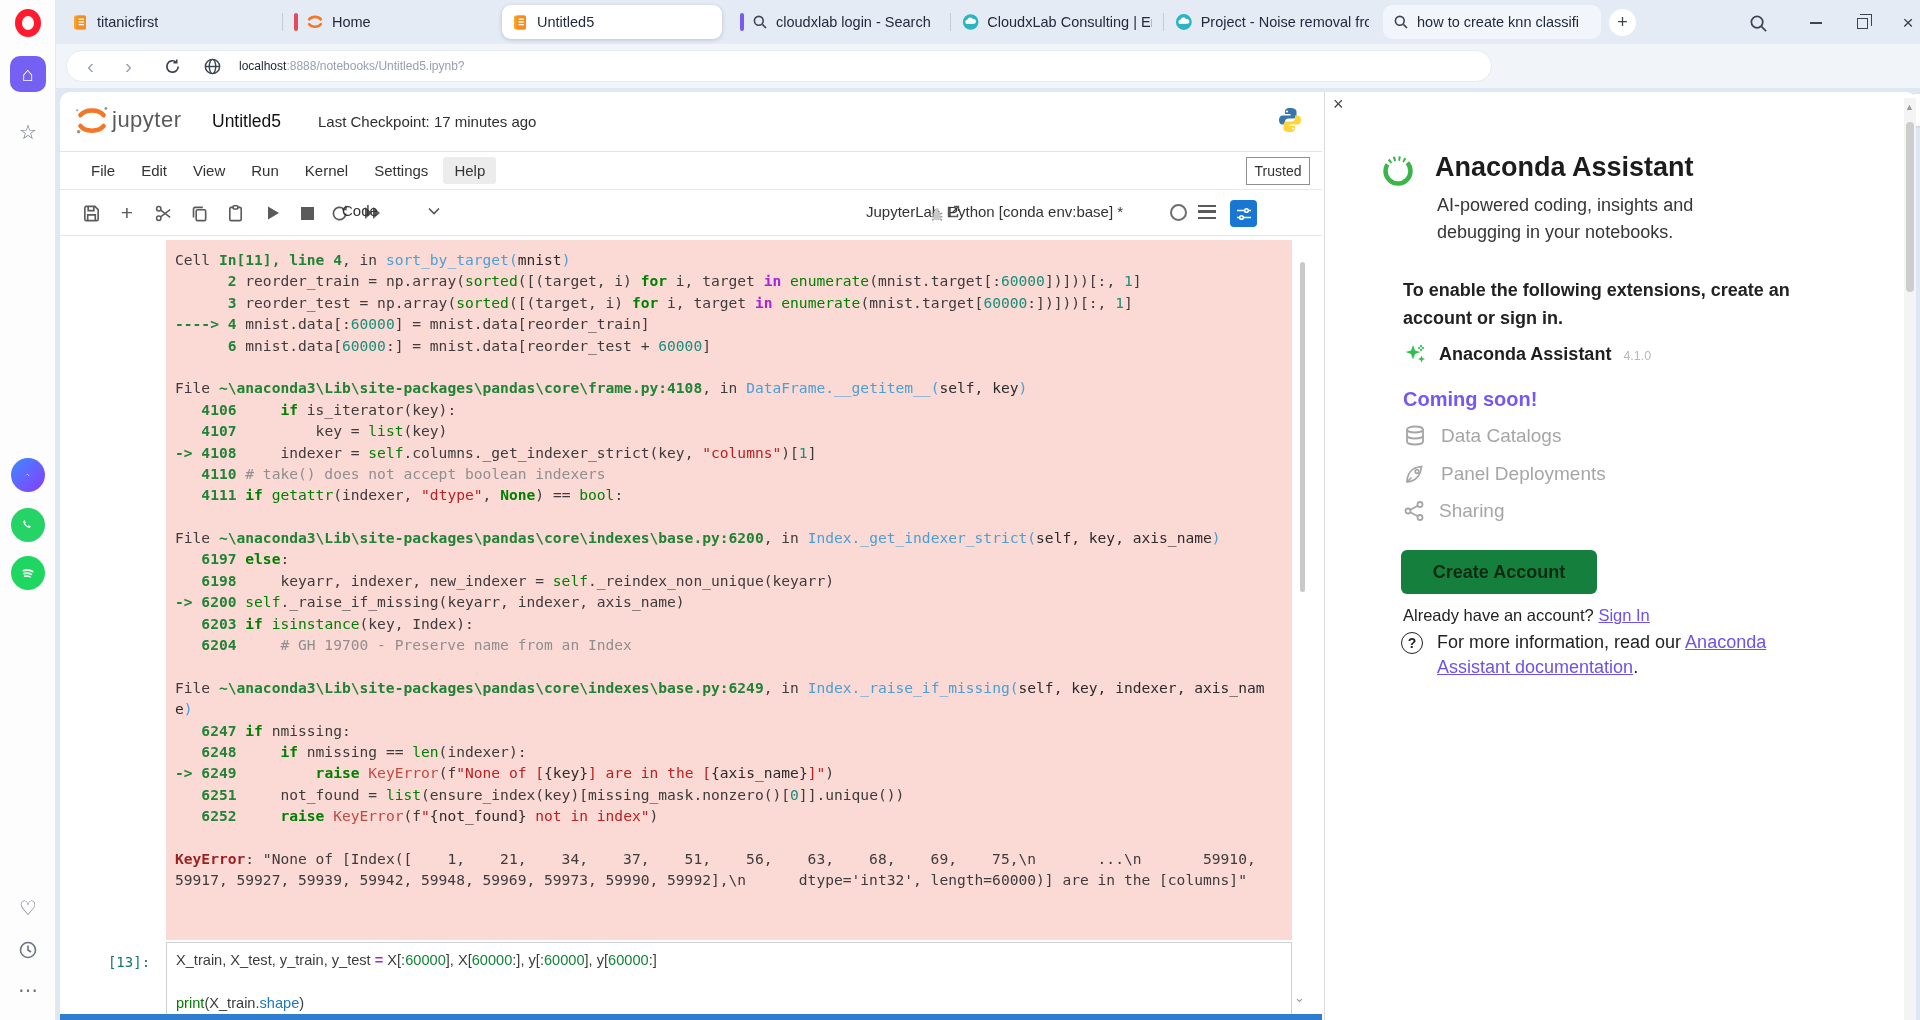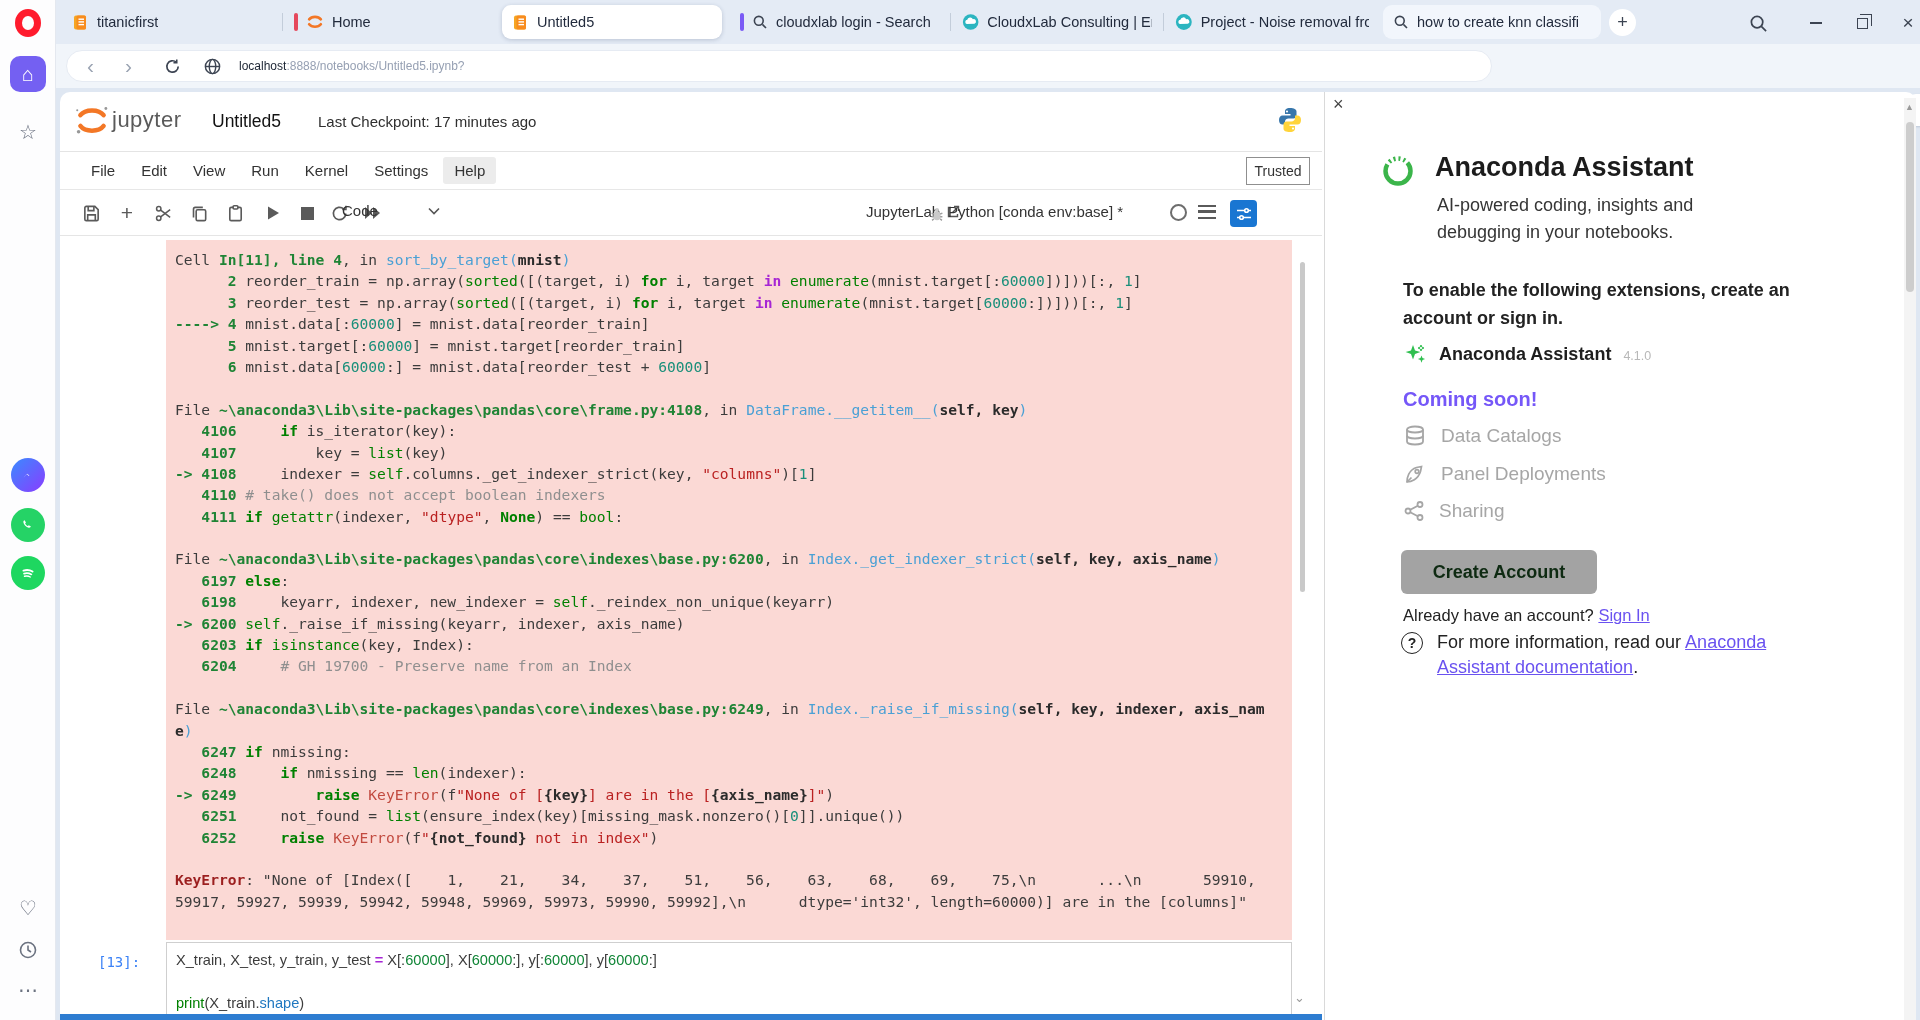--- a/index.html
+++ b/index.html
@@ -79,43 +79,43 @@
   .tk-p{color:#3c3c3c}
   .tk-g{color:#1f8435;font-weight:bold}
   .tk-k{color:#008000;font-weight:bold}
   .tk-kp{color:#a626d4;font-weight:bold}
   .tk-bi{color:#008000}
   .tk-f{color:#4aa0d5}
   .tk-s{color:#ba2121}
   .tk-n{color:#1a8f7a}
   .tk-c{color:#8f8f8f}
   .tk-e{color:#c24a3f}
-  .tk-b{color:#2b2b2b;font-weight:bold}
+  .tk-b{color:#2b2b2b;font-weight:normal}
   .tk-err{color:#9c1f1f;font-weight:bold}
   .tk-n2{color:#108536}
   .tk-f2{color:#1f77c0}
-  .cell-prompt{position:absolute;left:38px;top:862px;width:62px;text-align:left;font-family:"DejaVu Sans Mono",monospace;font-size:14px;color:#3b82f6}
+  .cell-prompt{position:absolute;left:38px;top:862px;width:62px;text-align:center;font-family:"DejaVu Sans Mono",monospace;font-size:14px;color:#0f766e}
   .cell-box{position:absolute;left:106px;top:850px;width:1126px;height:78px;border:1px solid #cfcfcf;background:#fff;overflow:hidden}
   .cell-code{padding:7px 0 0 9px;font-family:Liberation Sans, sans-serif;font-size:14.6px}
   .nb-scroll-handle{position:absolute;left:1240px;top:170px;width:5px;height:330px;background:#c9c9c9;border-radius:3px;cursor:pointer}
   .nb-scroll-down{position:absolute;left:1234px;top:898px;font-size:13px;color:#9a9a9a;cursor:pointer}
   .bottom-blue{position:absolute;left:0;top:922px;width:1262px;height:6px;background:#2e7dd1}
 
   
   .assistant{position:absolute;left:1264px;top:0;width:580px;height:928px;background:#fff;border-left:1px solid #d9d9d9}
   .panel-close{position:absolute;left:8px;top:2px;font-size:18px;color:#444;cursor:pointer}
   .as-title{position:absolute;left:110px;top:60px;font-size:27px;font-weight:bold;color:#1c1c1c}
   .as-sub{position:absolute;left:112px;top:100px;width:330px;font-size:18px;line-height:27px;color:#353535}
   .as-para{position:absolute;left:78px;top:184px;width:445px;font-size:18px;font-weight:600;line-height:28px;color:#222}
   .as-ext{position:absolute;left:78px;top:250px;display:flex;align-items:center;gap:12px}
   .as-ext-name{font-size:18px;font-weight:bold;color:#1e1e1e}
   .as-ext-ver{font-size:12.5px;color:#b8b8b8;padding-top:4px}
   .as-coming{position:absolute;left:78px;top:296px;font-size:20px;font-weight:600;color:#7557f8}
   .as-item{position:absolute;left:78px;display:flex;align-items:center;gap:14px;font-size:19px;color:#a6a6a6;font-weight:500}
-  .as-btn{position:absolute;left:76px;top:458px;width:196px;height:44px;background:#a3a3a3;border:none;border-radius:6px;font-size:18px;font-weight:bold;color:#0e2a12;cursor:pointer;font-family:"Liberation Sans",sans-serif}
+  .as-btn{position:absolute;left:76px;top:458px;width:196px;height:44px;background:#15803d;border:none;border-radius:6px;font-size:18px;font-weight:bold;color:#0e2a12;cursor:pointer;font-family:"Liberation Sans",sans-serif}
   .as-signin{position:absolute;left:78px;top:514px;font-size:16.5px;color:#222}
   .as-link{color:#6a52f0;text-decoration:underline;cursor:pointer}
   .as-info-ic{position:absolute;left:76px;top:540px;width:22px;height:22px;border:1.8px solid #222;border-radius:50%;display:flex;align-items:center;justify-content:center;font-size:14px;font-weight:bold;color:#222}
   .as-info{position:absolute;left:112px;top:538px;width:400px;font-size:18px;line-height:25px;color:#222}
   .panel-scroll{position:absolute;left:1844px;top:6px;width:12px;height:922px;background:#f4f4f4}
   .panel-scroll-handle{position:absolute;left:2px;top:24px;width:8px;height:170px;background:#cdcdcd;border-radius:4px;cursor:pointer}
   .panel-scroll-up{position:absolute;left:1px;top:4px;font-size:9px;color:#9a9a9a}
   svg{display:block}
 </style>
 </head>
@@ -419,21 +419,20 @@
           </svg>
       </span>
     </div>
 
     <div class="error-block">
       <div class="tb-pre" id="tb">
           <div class="t-line"><span class="tk-p">Cell </span><span class="tk-g">In[11], line 4</span><span class="tk-p">, in </span><span class="tk-f">sort_by_target(</span><span class="tk-b">mnist</span><span class="tk-f">)</span></div>
           <div class="t-line"><span class="tk-g">      2 </span><span class="tk-p">reorder_train = np.array(</span><span class="tk-bi">sorted</span><span class="tk-p">([(target, i) </span><span class="tk-k">for</span><span class="tk-p"> i, target </span><span class="tk-kp">in</span><span class="tk-p"> </span><span class="tk-bi">enumerate</span><span class="tk-p">(mnist.target[:</span><span class="tk-n">60000</span><span class="tk-p">])]))[:, </span><span class="tk-n">1</span><span class="tk-p">]</span></div>
           <div class="t-line"><span class="tk-g">      3 </span><span class="tk-p">reorder_test = np.array(</span><span class="tk-bi">sorted</span><span class="tk-p">([(target, i) </span><span class="tk-k">for</span><span class="tk-p"> i, target </span><span class="tk-kp">in</span><span class="tk-p"> </span><span class="tk-bi">enumerate</span><span class="tk-p">(mnist.target[</span><span class="tk-n">60000</span><span class="tk-p">:])]))[:, </span><span class="tk-n">1</span><span class="tk-p">]</span></div>
           <div class="t-line"><span class="tk-g">----&gt; 4 </span><span class="tk-p">mnist.data[:</span><span class="tk-n">60000</span><span class="tk-p">] = mnist.data[reorder_train]</span></div>
-          <div class="t-line"><span class="tk-g">      5 </span><span class="tk-p">mnist.target[:</span><span class="tk-n">60000</span><span class="tk-p">] = mnist.target[reorder_train]</span></div>
           <div class="t-line"><span class="tk-g">      6 </span><span class="tk-p">mnist.data[</span><span class="tk-n">60000</span><span class="tk-p">:] = mnist.data[reorder_test + </span><span class="tk-n">60000</span><span class="tk-p">]</span></div>
           <div class="t-line">&nbsp;</div>
           <div class="t-line"><span class="tk-p">File </span><span class="tk-g">~\anaconda3\Lib\site-packages\pandas\core\frame.py:4108</span><span class="tk-p">, in </span><span class="tk-f">DataFrame.__getitem__(</span><span class="tk-b">self, key</span><span class="tk-f">)</span></div>
           <div class="t-line"><span class="tk-g">   4106     </span><span class="tk-k">if</span><span class="tk-p"> is_iterator(key):</span></div>
           <div class="t-line"><span class="tk-g">   4107         </span><span class="tk-p">key = </span><span class="tk-bi">list</span><span class="tk-p">(key)</span></div>
           <div class="t-line"><span class="tk-g">-&gt; 4108</span><span class="tk-p">     indexer = </span><span class="tk-bi">self</span><span class="tk-p">.columns._get_indexer_strict(key, </span><span class="tk-s">"columns"</span><span class="tk-p">)[</span><span class="tk-n">1</span><span class="tk-p">]</span></div>
           <div class="t-line"><span class="tk-g">   4110 </span><span class="tk-c"># take() does not accept boolean indexers</span></div>
           <div class="t-line"><span class="tk-g">   4111 </span><span class="tk-k">if</span><span class="tk-p"> </span><span class="tk-bi">getattr</span><span class="tk-p">(indexer, </span><span class="tk-s">"dtype"</span><span class="tk-p">, </span><span class="tk-k">None</span><span class="tk-p">) == </span><span class="tk-bi">bool</span><span class="tk-p">:</span></div>
           <div class="t-line">&nbsp;</div>
           <div class="t-line"><span class="tk-p">File </span><span class="tk-g">~\anaconda3\Lib\site-packages\pandas\core\indexes\base.py:6200</span><span class="tk-p">, in </span><span class="tk-f">Index._get_indexer_strict(</span><span class="tk-b">self, key, axis_name</span><span class="tk-f">)</span></div>

